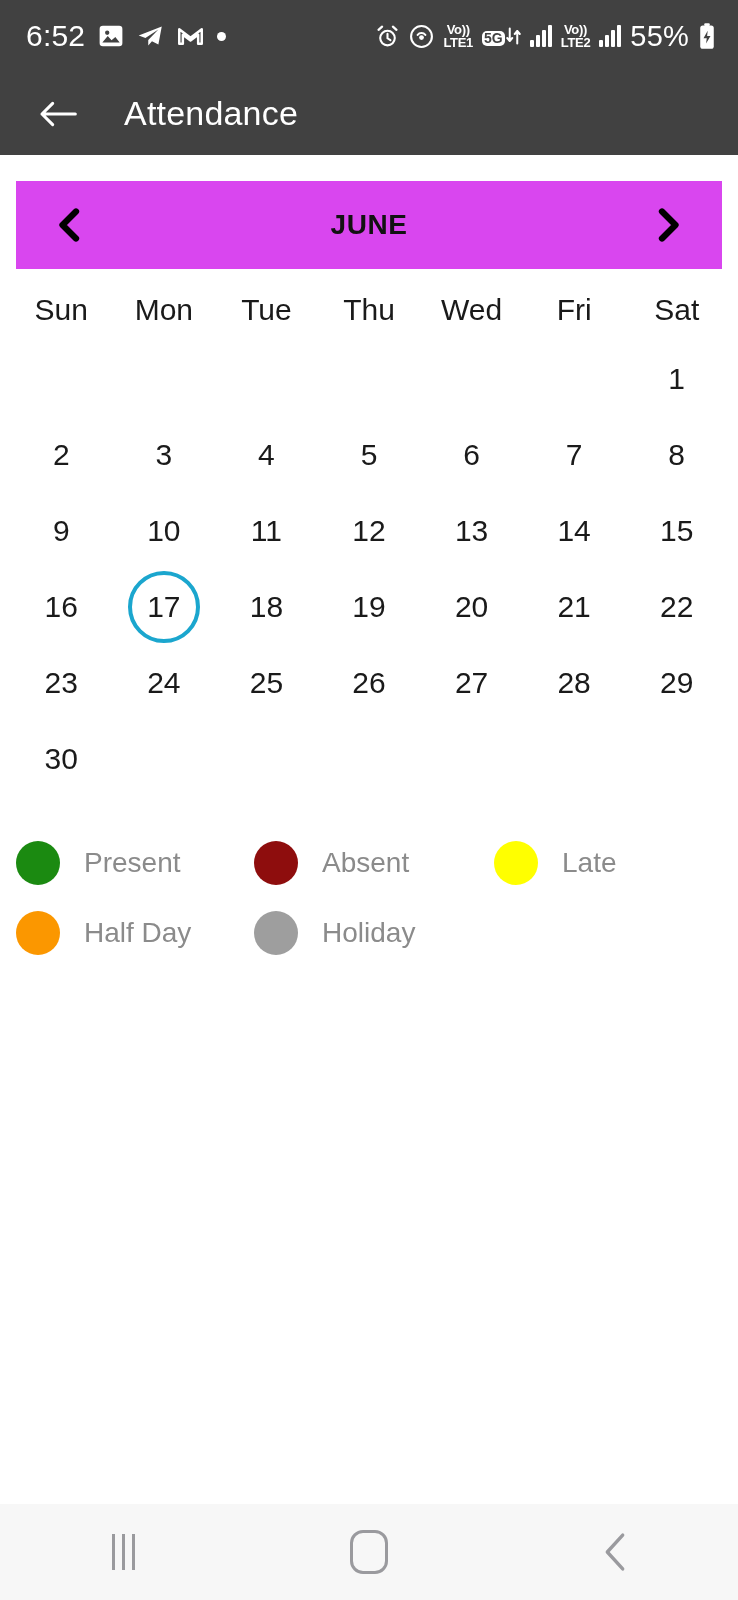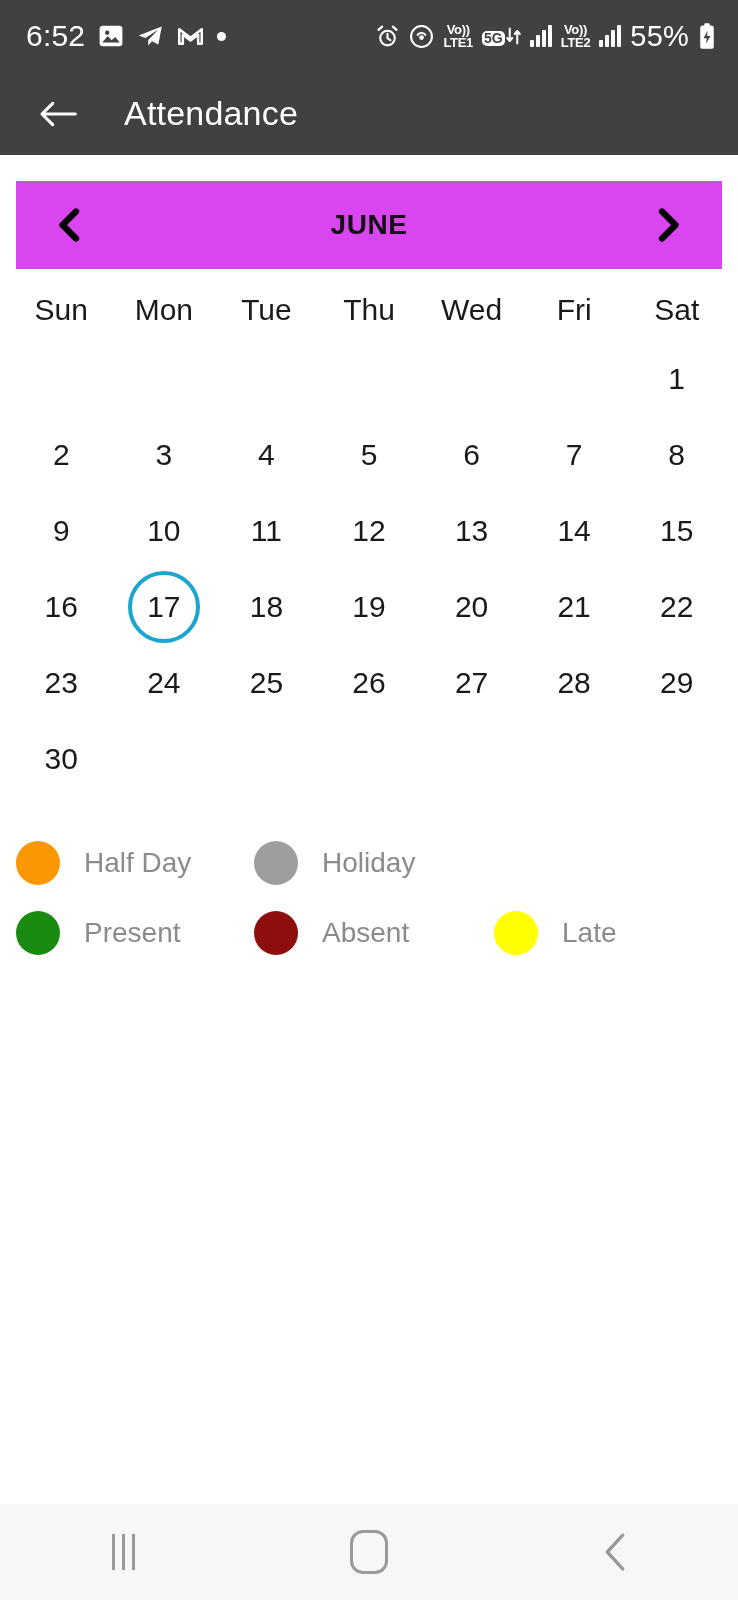--- a/index.html
+++ b/index.html
@@ -308,40 +308,40 @@
           <span class="daynum">29</span>
         </div>
         <div class="cell">
           <span class="daynum">30</span>
         </div>
       </div>
 
     <div class="legend" id="legend">
         <div class="legend-row">
           <div class="legend-item">
+            <span class="legend-dot" style="background: rgb(27, 138, 17);"></span>
+            <span class="legend-label">Present</span>
+          </div>
+          <div class="legend-item">
+            <span class="legend-dot" style="background: rgb(142, 13, 13);"></span>
+            <span class="legend-label">Absent</span>
+          </div>
+          <div class="legend-item">
+            <span class="legend-dot" style="background: rgb(255, 255, 0);"></span>
+            <span class="legend-label">Late</span>
+          </div>
+        </div>
+        <div class="legend-row">
+          <div class="legend-item">
             <span class="legend-dot" style="background: rgb(251, 151, 0);"></span>
             <span class="legend-label">Half Day</span>
           </div>
           <div class="legend-item">
             <span class="legend-dot" style="background: rgb(158, 158, 158);"></span>
             <span class="legend-label">Holiday</span>
-          </div>
-        </div>
-        <div class="legend-row">
-          <div class="legend-item">
-            <span class="legend-dot" style="background: rgb(27, 138, 17);"></span>
-            <span class="legend-label">Present</span>
-          </div>
-          <div class="legend-item">
-            <span class="legend-dot" style="background: rgb(142, 13, 13);"></span>
-            <span class="legend-label">Absent</span>
-          </div>
-          <div class="legend-item">
-            <span class="legend-dot" style="background: rgb(255, 255, 0);"></span>
-            <span class="legend-label">Late</span>
           </div>
         </div>
       </div>
 
     <div class="spacer"></div>
   </div>
 
   <div class="navbar">
     <div class="nav-btn">
       <span class="recents">

